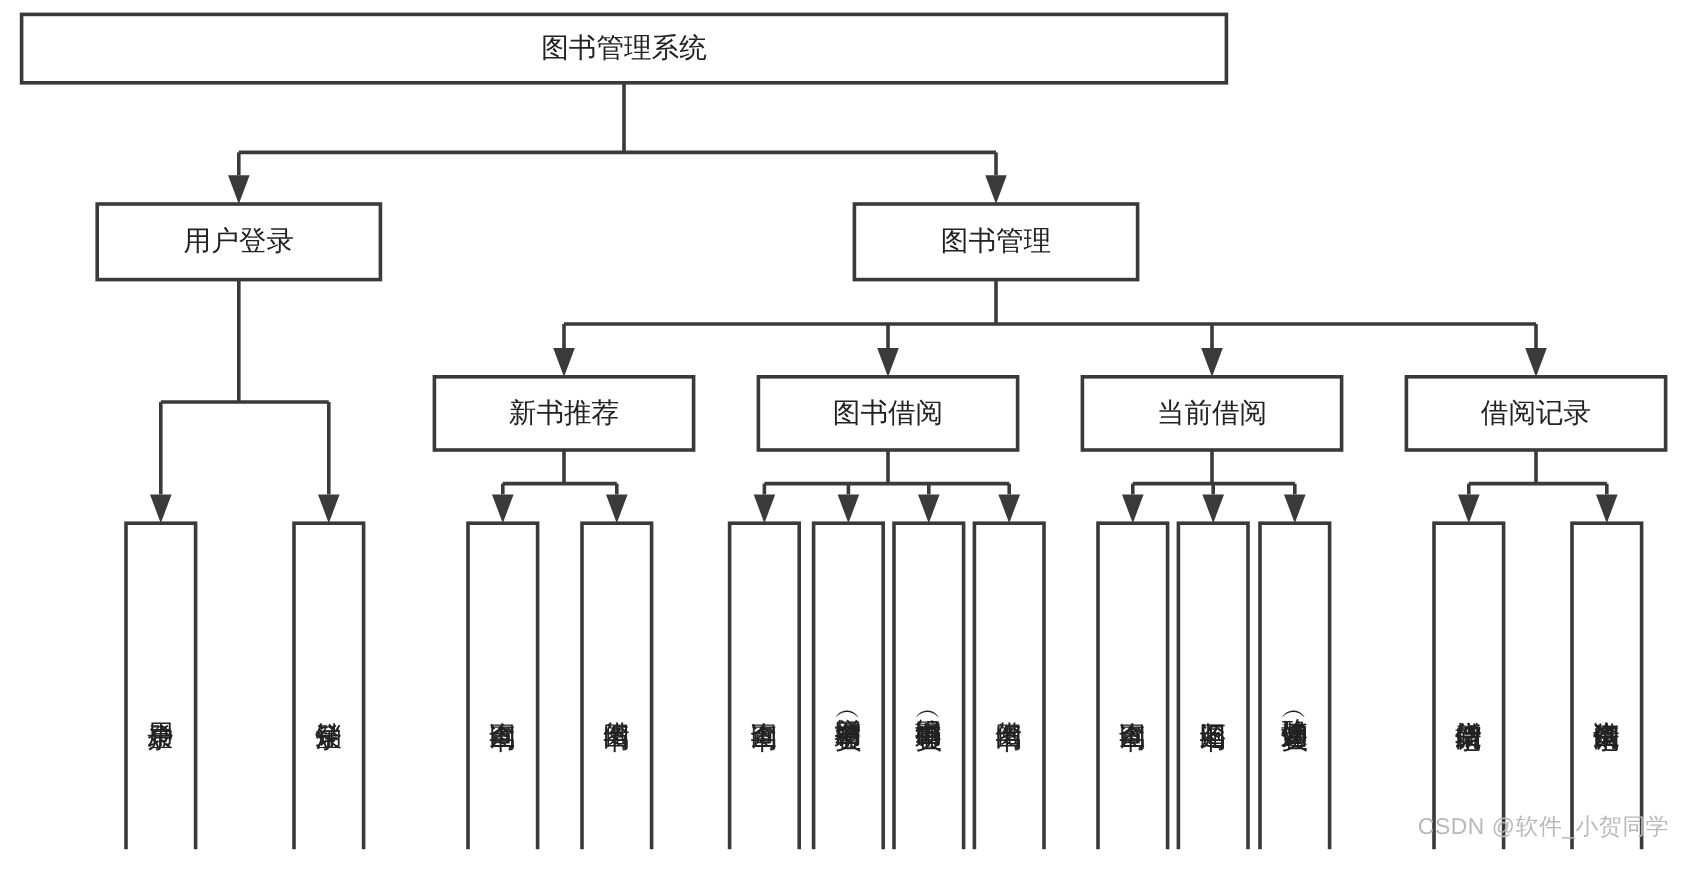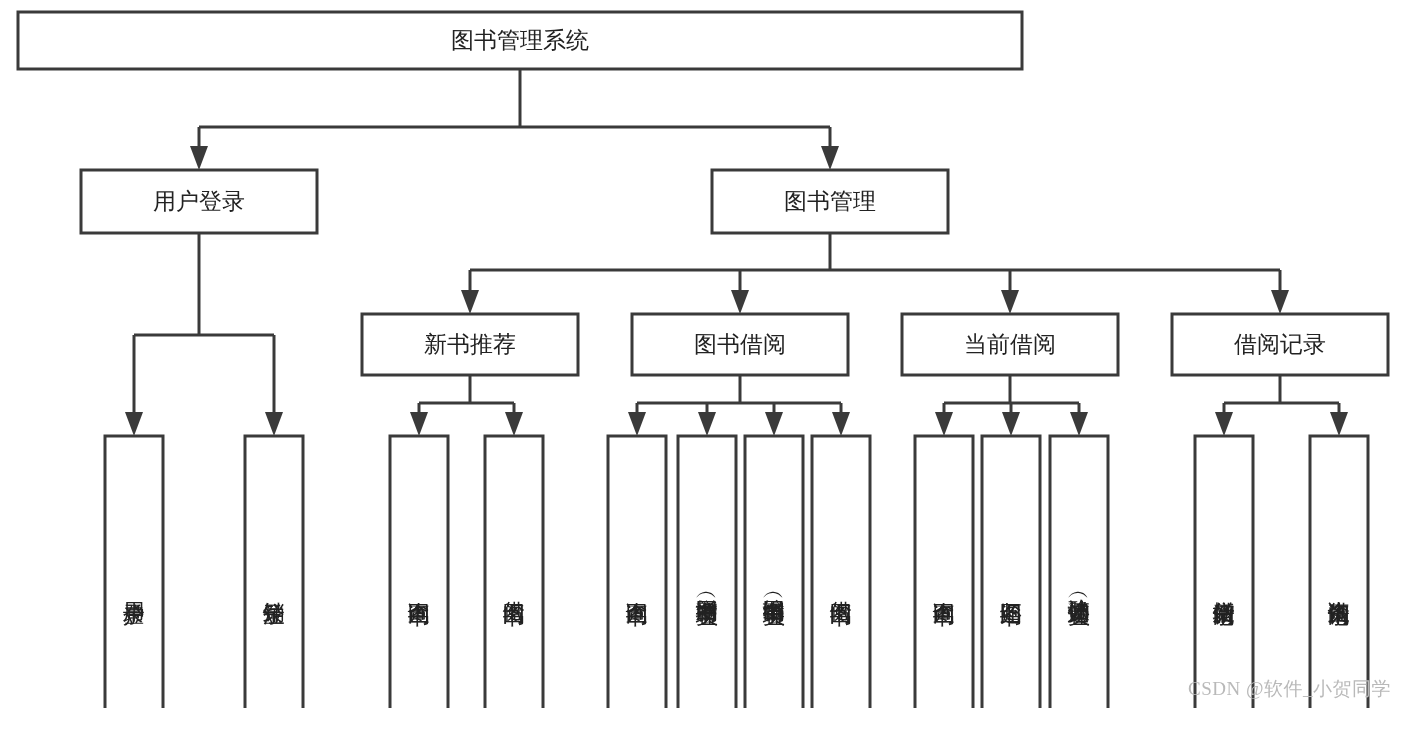--- a/index.html
+++ b/index.html
@@ -59,21 +59,21 @@
     align-items: center;
     justify-content: center;
     text-align: center;
     pointer-events: none;
     white-space: nowrap;
   }
   .watermark {
     position: absolute;
     right: 14px;
     bottom: 6px;
-    font-family: Liberation Serif, serif;
+    font-family: Liberation Sans, sans-serif;
     font-size: 19px;
     color: #b9b9b9;
     letter-spacing: 0.5px;
     user-select: none;
   }
 </style>
 </head>
 <body>
 
 <div id="stage">

